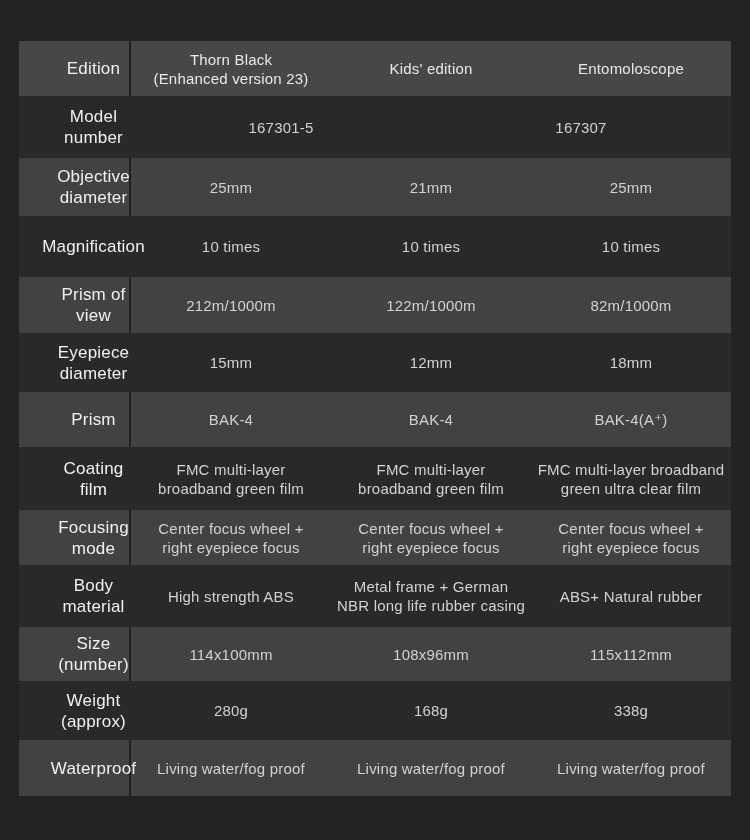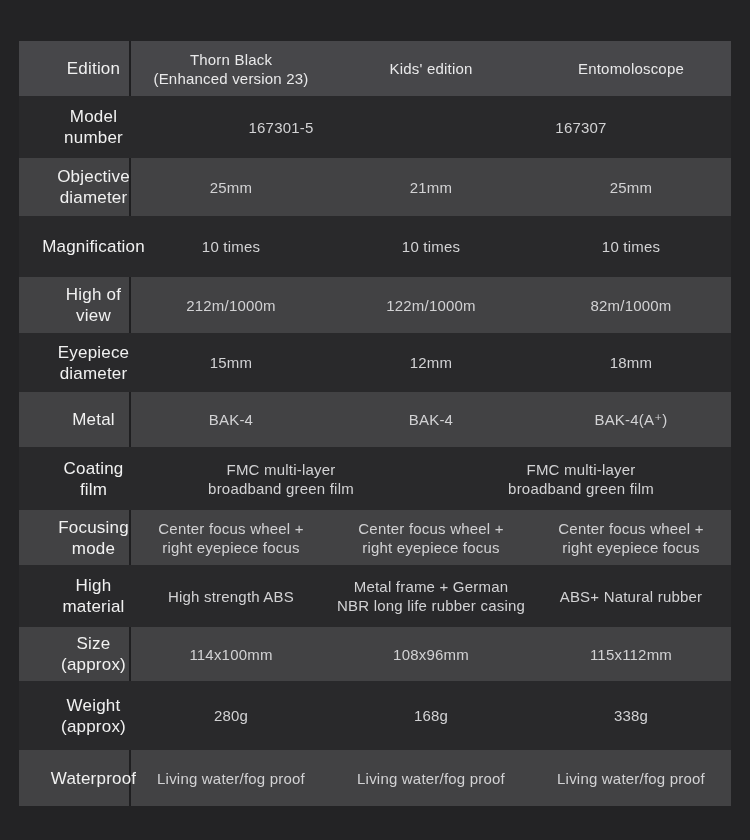--- a/index.html
+++ b/index.html
@@ -105,92 +105,94 @@
   <div class="row dark" style="height:61px">
     <div class="label">Magnification</div>
     <div class="vals">
       <div class="val">10 times</div>
       <div class="val">10 times</div>
       <div class="val">10 times</div>
     </div>
   </div>
 
   <div class="row light" style="height:56px">
-    <div class="label">High of view</div>
+    <div class="label">Prism of view</div>
     <div class="vals">
       <div class="val">212m/1000m</div>
       <div class="val">122m/1000m</div>
       <div class="val">82m/1000m</div>
     </div>
   </div>
 
   <div class="row dark" style="height:59px">
     <div class="label">Eyepiece
 diameter</div>
     <div class="vals">
       <div class="val">15mm</div>
       <div class="val">12mm</div>
       <div class="val">18mm</div>
     </div>
   </div>
 
   <div class="row light" style="height:55px">
-    <div class="label">Metal</div>
+    <div class="label">Prism</div>
     <div class="vals">
       <div class="val">BAK-4</div>
       <div class="val">BAK-4</div>
       <div class="val">BAK-4(A⁺)</div>
     </div>
   </div>
 
   <div class="row dark" style="height:63px">
     <div class="label">Coating film</div>
     <div class="vals">
       <div class="val">FMC multi-layer
 broadband green film</div>
       <div class="val">FMC multi-layer
 broadband green film</div>
+      <div class="val">FMC multi-layer broadband
+green ultra clear film</div>
     </div>
   </div>
 
   <div class="row light" style="height:55px">
     <div class="label">Focusing
 mode</div>
     <div class="vals">
       <div class="val">Center focus wheel +
 right eyepiece focus</div>
       <div class="val">Center focus wheel +
 right eyepiece focus</div>
       <div class="val">Center focus wheel +
 right eyepiece focus</div>
     </div>
   </div>
 
   <div class="row dark" style="height:62px">
-    <div class="label">High
+    <div class="label">Body
 material</div>
     <div class="vals">
       <div class="val">High strength ABS</div>
       <div class="val">Metal frame + German
 NBR long life rubber casing</div>
       <div class="val">ABS+ Natural rubber</div>
     </div>
   </div>
 
   <div class="row light" style="height:54px">
     <div class="label">Size
-(approx)</div>
+(number)</div>
     <div class="vals">
       <div class="val">114x100mm</div>
       <div class="val">108x96mm</div>
       <div class="val">115x112mm</div>
     </div>
   </div>
 
-  <div class="row dark" style="height:69px">
+  <div class="row dark" style="height:59px">
     <div class="label">Weight
 (approx)</div>
     <div class="vals">
       <div class="val">280g</div>
       <div class="val">168g</div>
       <div class="val">338g</div>
     </div>
   </div>
 
   <div class="row light" style="height:56px">

